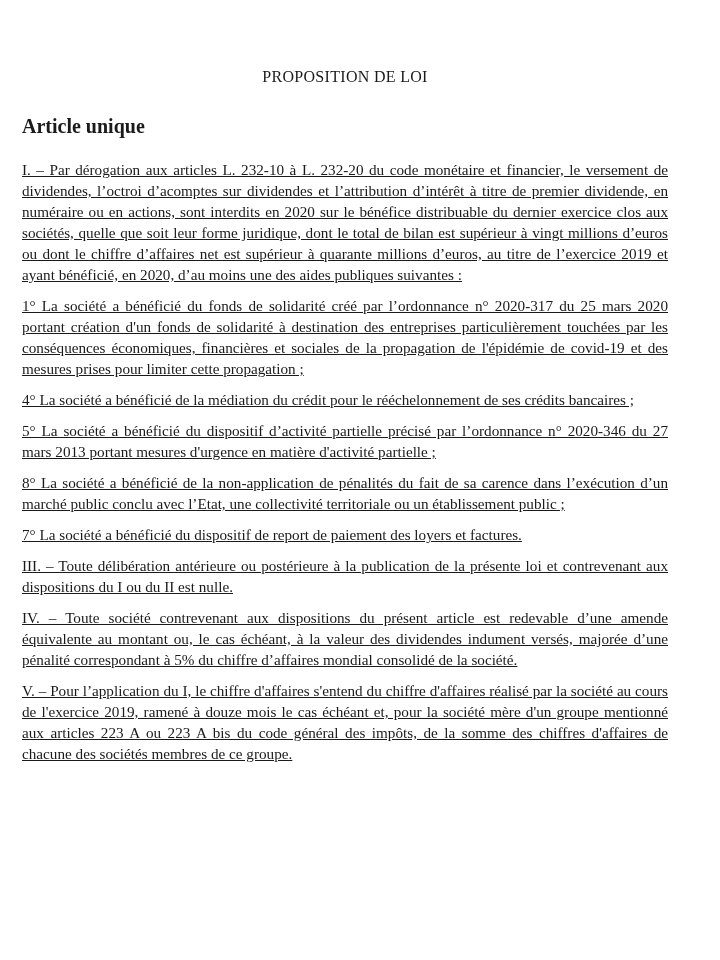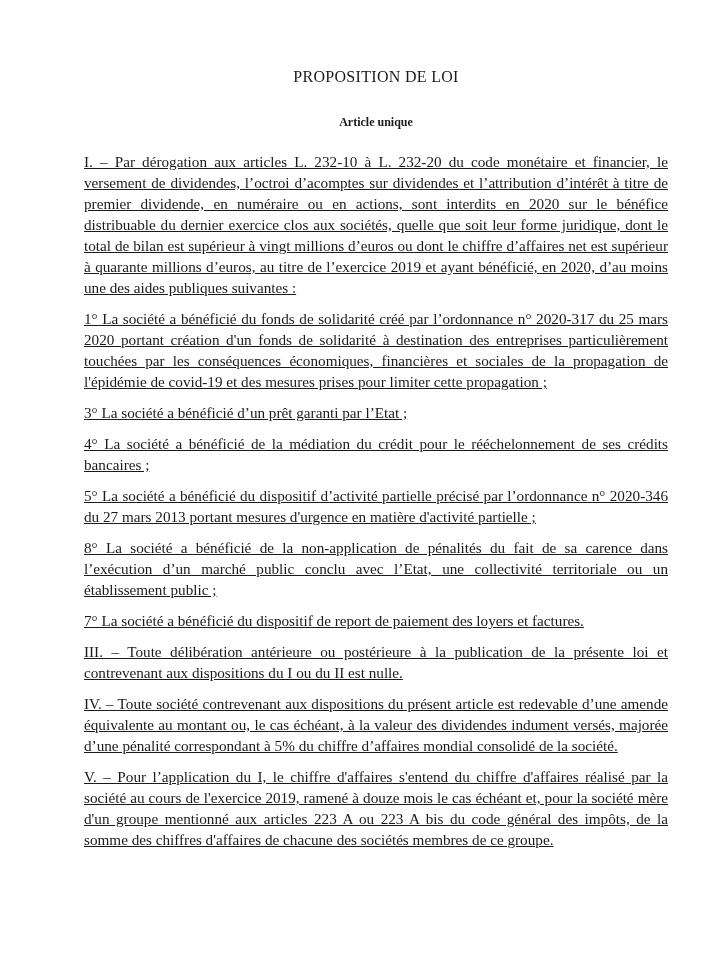--- a/index.html
+++ b/index.html
@@ -7,33 +7,32 @@
     padding: 0;
     background: #ffffff;
   }
   .page {
     width: 720px;
     height: 960px;
     background: #ffffff;
     color: #1a1a1a;
     font-family: "Liberation Serif", "DejaVu Serif", serif;
     box-sizing: border-box;
-    padding: 68px 52px 0 84px;
+    padding: 68px 52px 0 22px;
     overflow: hidden;
   }
   .doc-title {
     text-align: center;
     font-size: 16px;
     font-weight: normal;
     letter-spacing: 0.3px;
     margin: 0 0 29px 0;
   }
   .doc-subtitle {
-    text-align: center;
-    font-size: 12px;
+    font-size: 20px;
     font-weight: bold;
     margin: 0 0 21px 0;
   }
   .doc-body .para {
     font-size: 15.2px;
     line-height: 21px;
     text-align: justify;
     margin: 0 0 10px 0;
     text-decoration: underline;
   }
@@ -43,21 +42,20 @@
 </style>
 </head>
 <body>
 
 <div class="page">
   <h1 class="doc-title">PROPOSITION DE LOI</h1>
   <h2 class="doc-subtitle">Article unique</h2>
   <div class="doc-body">
       <p class="para">I. – Par dérogation aux articles L. 232-10 à L. 232-20 du code monétaire et financier, le versement de dividendes, l’octroi d’acomptes sur dividendes et l’attribution d’intérêt à titre de premier dividende, en numéraire ou en actions, sont interdits en 2020 sur le bénéfice distribuable du dernier exercice clos aux sociétés, quelle que soit leur forme juridique, dont le total de bilan est supérieur à vingt millions d’euros ou dont le chiffre d’affaires net est supérieur à quarante millions d’euros, au titre de l’exercice 2019 et ayant bénéficié, en 2020, d’au moins une des aides publiques suivantes :</p>
       <p class="para">1° La société a bénéficié du fonds de solidarité créé par l’ordonnance n° 2020-317 du 25 mars 2020 portant création d'un fonds de solidarité à destination des entreprises particulièrement touchées par les conséquences économiques, financières et sociales de la propagation de l'épidémie de covid-19 et des mesures prises pour limiter cette propagation ;</p>
-      <p class="para">3° La société a bénéficié d’un prêt garanti par l’Etat ;</p>
       <p class="para">4° La société a bénéficié de la médiation du crédit pour le rééchelonnement de ses crédits bancaires ;</p>
       <p class="para">5° La société a bénéficié du dispositif d’activité partielle précisé par l’ordonnance n° 2020-346 du 27 mars 2013 portant mesures d'urgence en matière d'activité partielle ;</p>
       <p class="para">8° La société a bénéficié de la non-application de pénalités du fait de sa carence dans l’exécution d’un marché public conclu avec l’Etat, une collectivité territoriale ou un établissement public ;</p>
       <p class="para">7° La société a bénéficié du dispositif de report de paiement des loyers et factures.</p>
       <p class="para">III. – Toute délibération antérieure ou postérieure à la publication de la présente loi et contrevenant aux dispositions du I ou du II est nulle.</p>
       <p class="para">IV. – Toute société contrevenant aux dispositions du présent article est redevable d’une amende équivalente au montant ou, le cas échéant, à la valeur des dividendes indument versés, majorée d’une pénalité correspondant à 5% du chiffre d’affaires mondial consolidé de la société.</p>
       <p class="para">V. – Pour l’application du I, le chiffre d'affaires s'entend du chiffre d'affaires réalisé par la société au cours de l'exercice 2019, ramené à douze mois le cas échéant et, pour la société mère d'un groupe mentionné aux articles 223 A ou 223 A bis du code général des impôts, de la somme des chiffres d'affaires de chacune des sociétés membres de ce groupe.</p>
     </div>
 </div>
 

